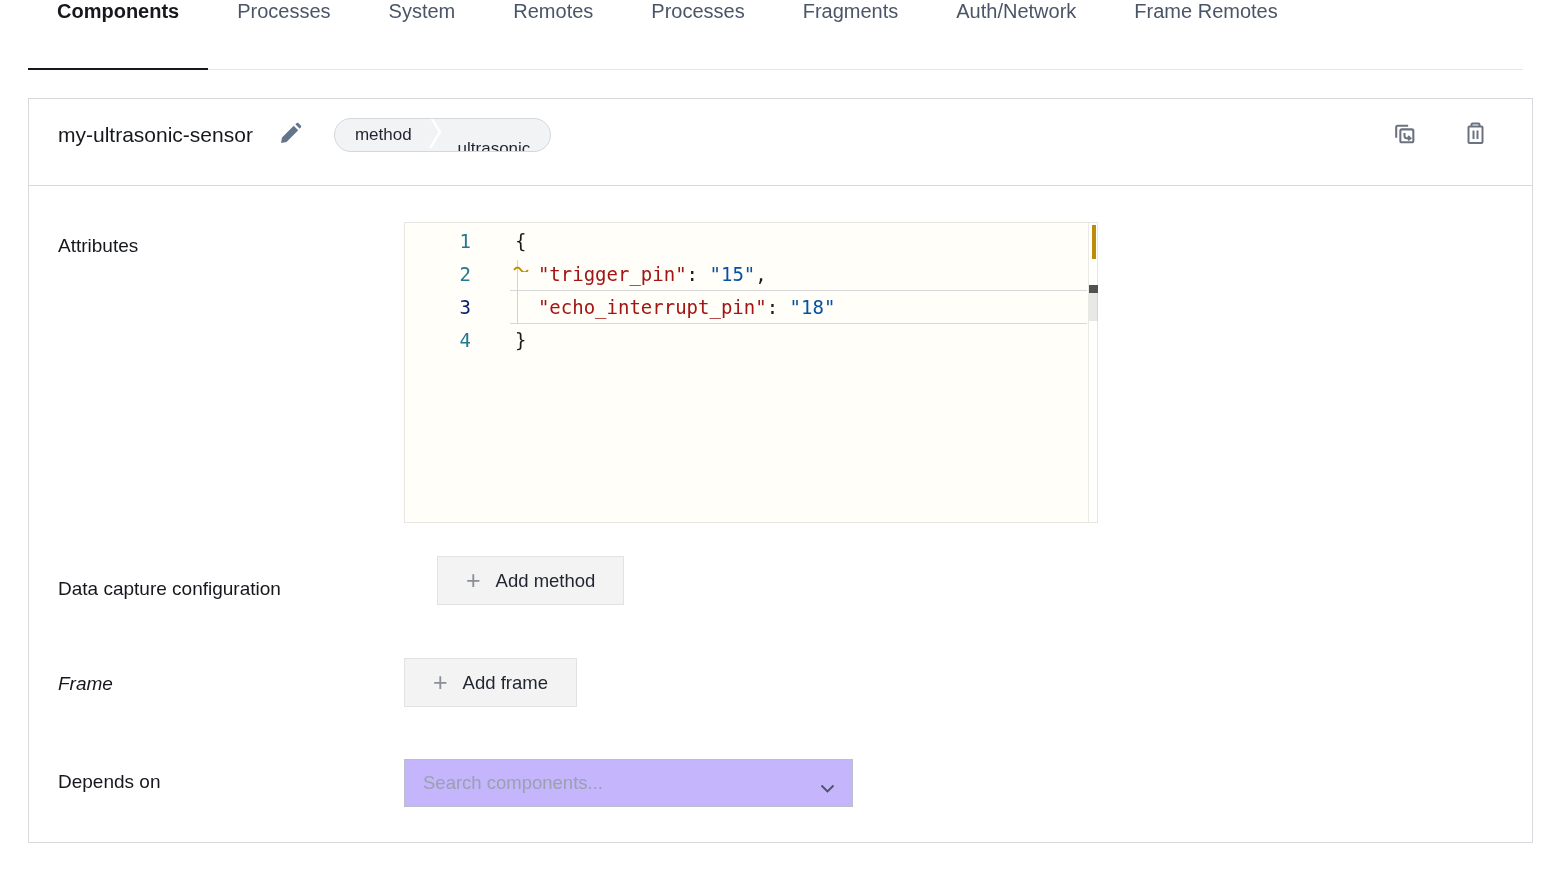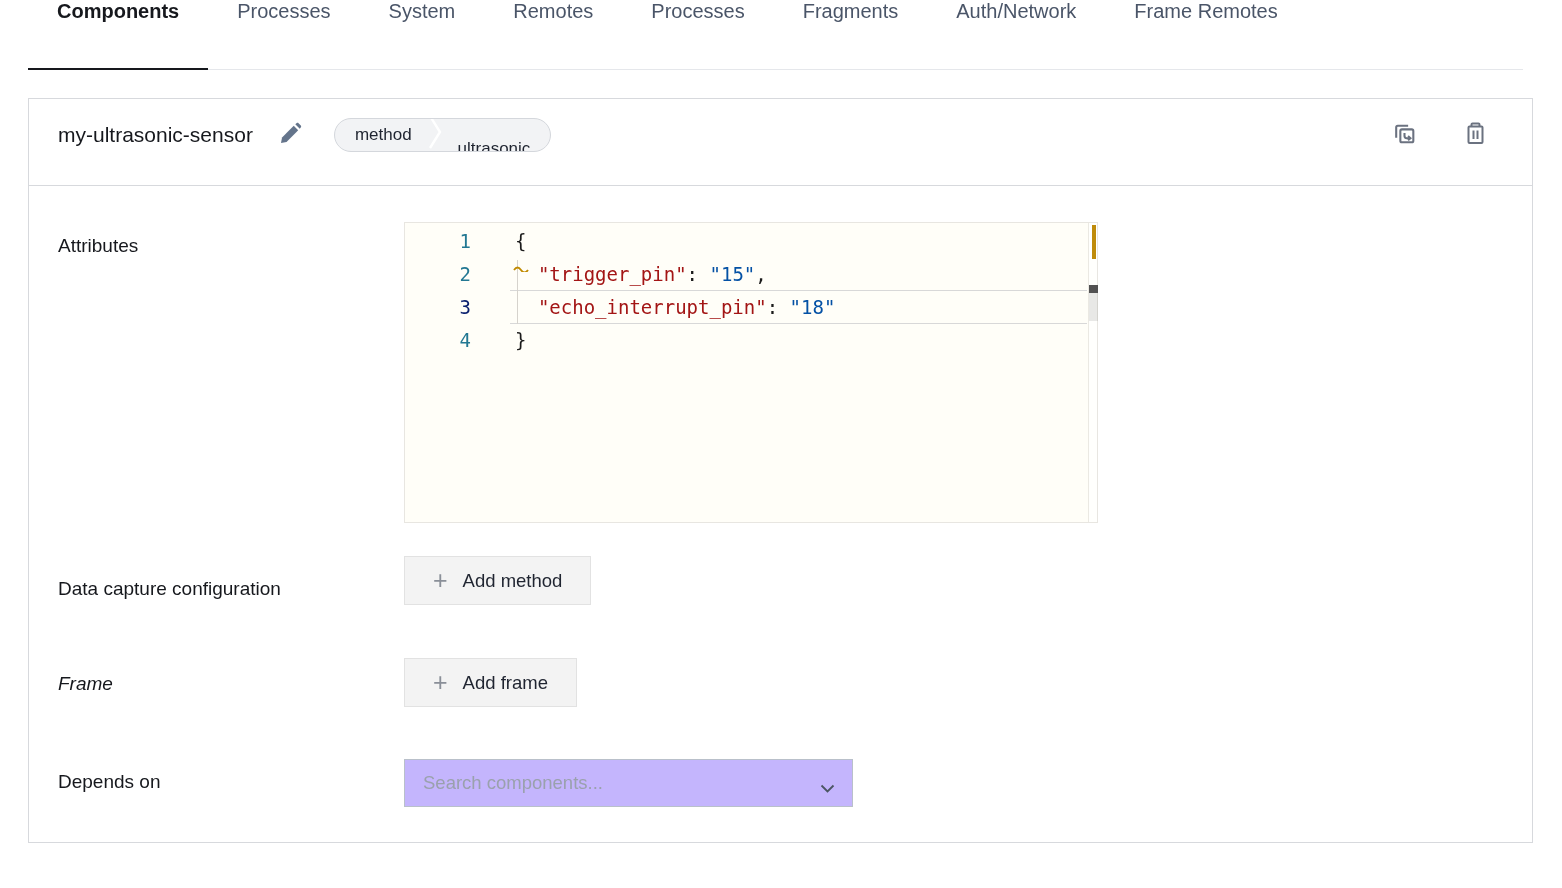--- a/index.html
+++ b/index.html
@@ -68,21 +68,21 @@
   .chip-seg.second { padding-left:16px;margin-top:28px; }
   .chip-div { display:block; }
   .header-actions { margin-left:auto; display:flex; align-items:center; gap:46px; }
 
   
   .card-body { padding:0 29px 35px; }
   .row { display:grid; grid-template-columns:346px 1fr; align-items:start; }
   .label { font-size:19px; color:#16181d; }
   .row-attributes { margin-top:36px; }
   .row-attributes .label { margin-top:13px; }
-  .row-capture { margin-top:33px; }
+  .row-capture { margin-top:33px;gap:33px; }
   .row-capture .label { margin-top:14px; max-width:230px; line-height:37px; }
   .row-frame { margin-top:51px; }
   .row-frame .label { margin-top:15px;font-style:italic; }
   .row-depends { margin-top:52px; }
   .row-depends .label { margin-top:12px; }
 
   
   .editor {
     position:relative;
     width:694px; height:301px;

